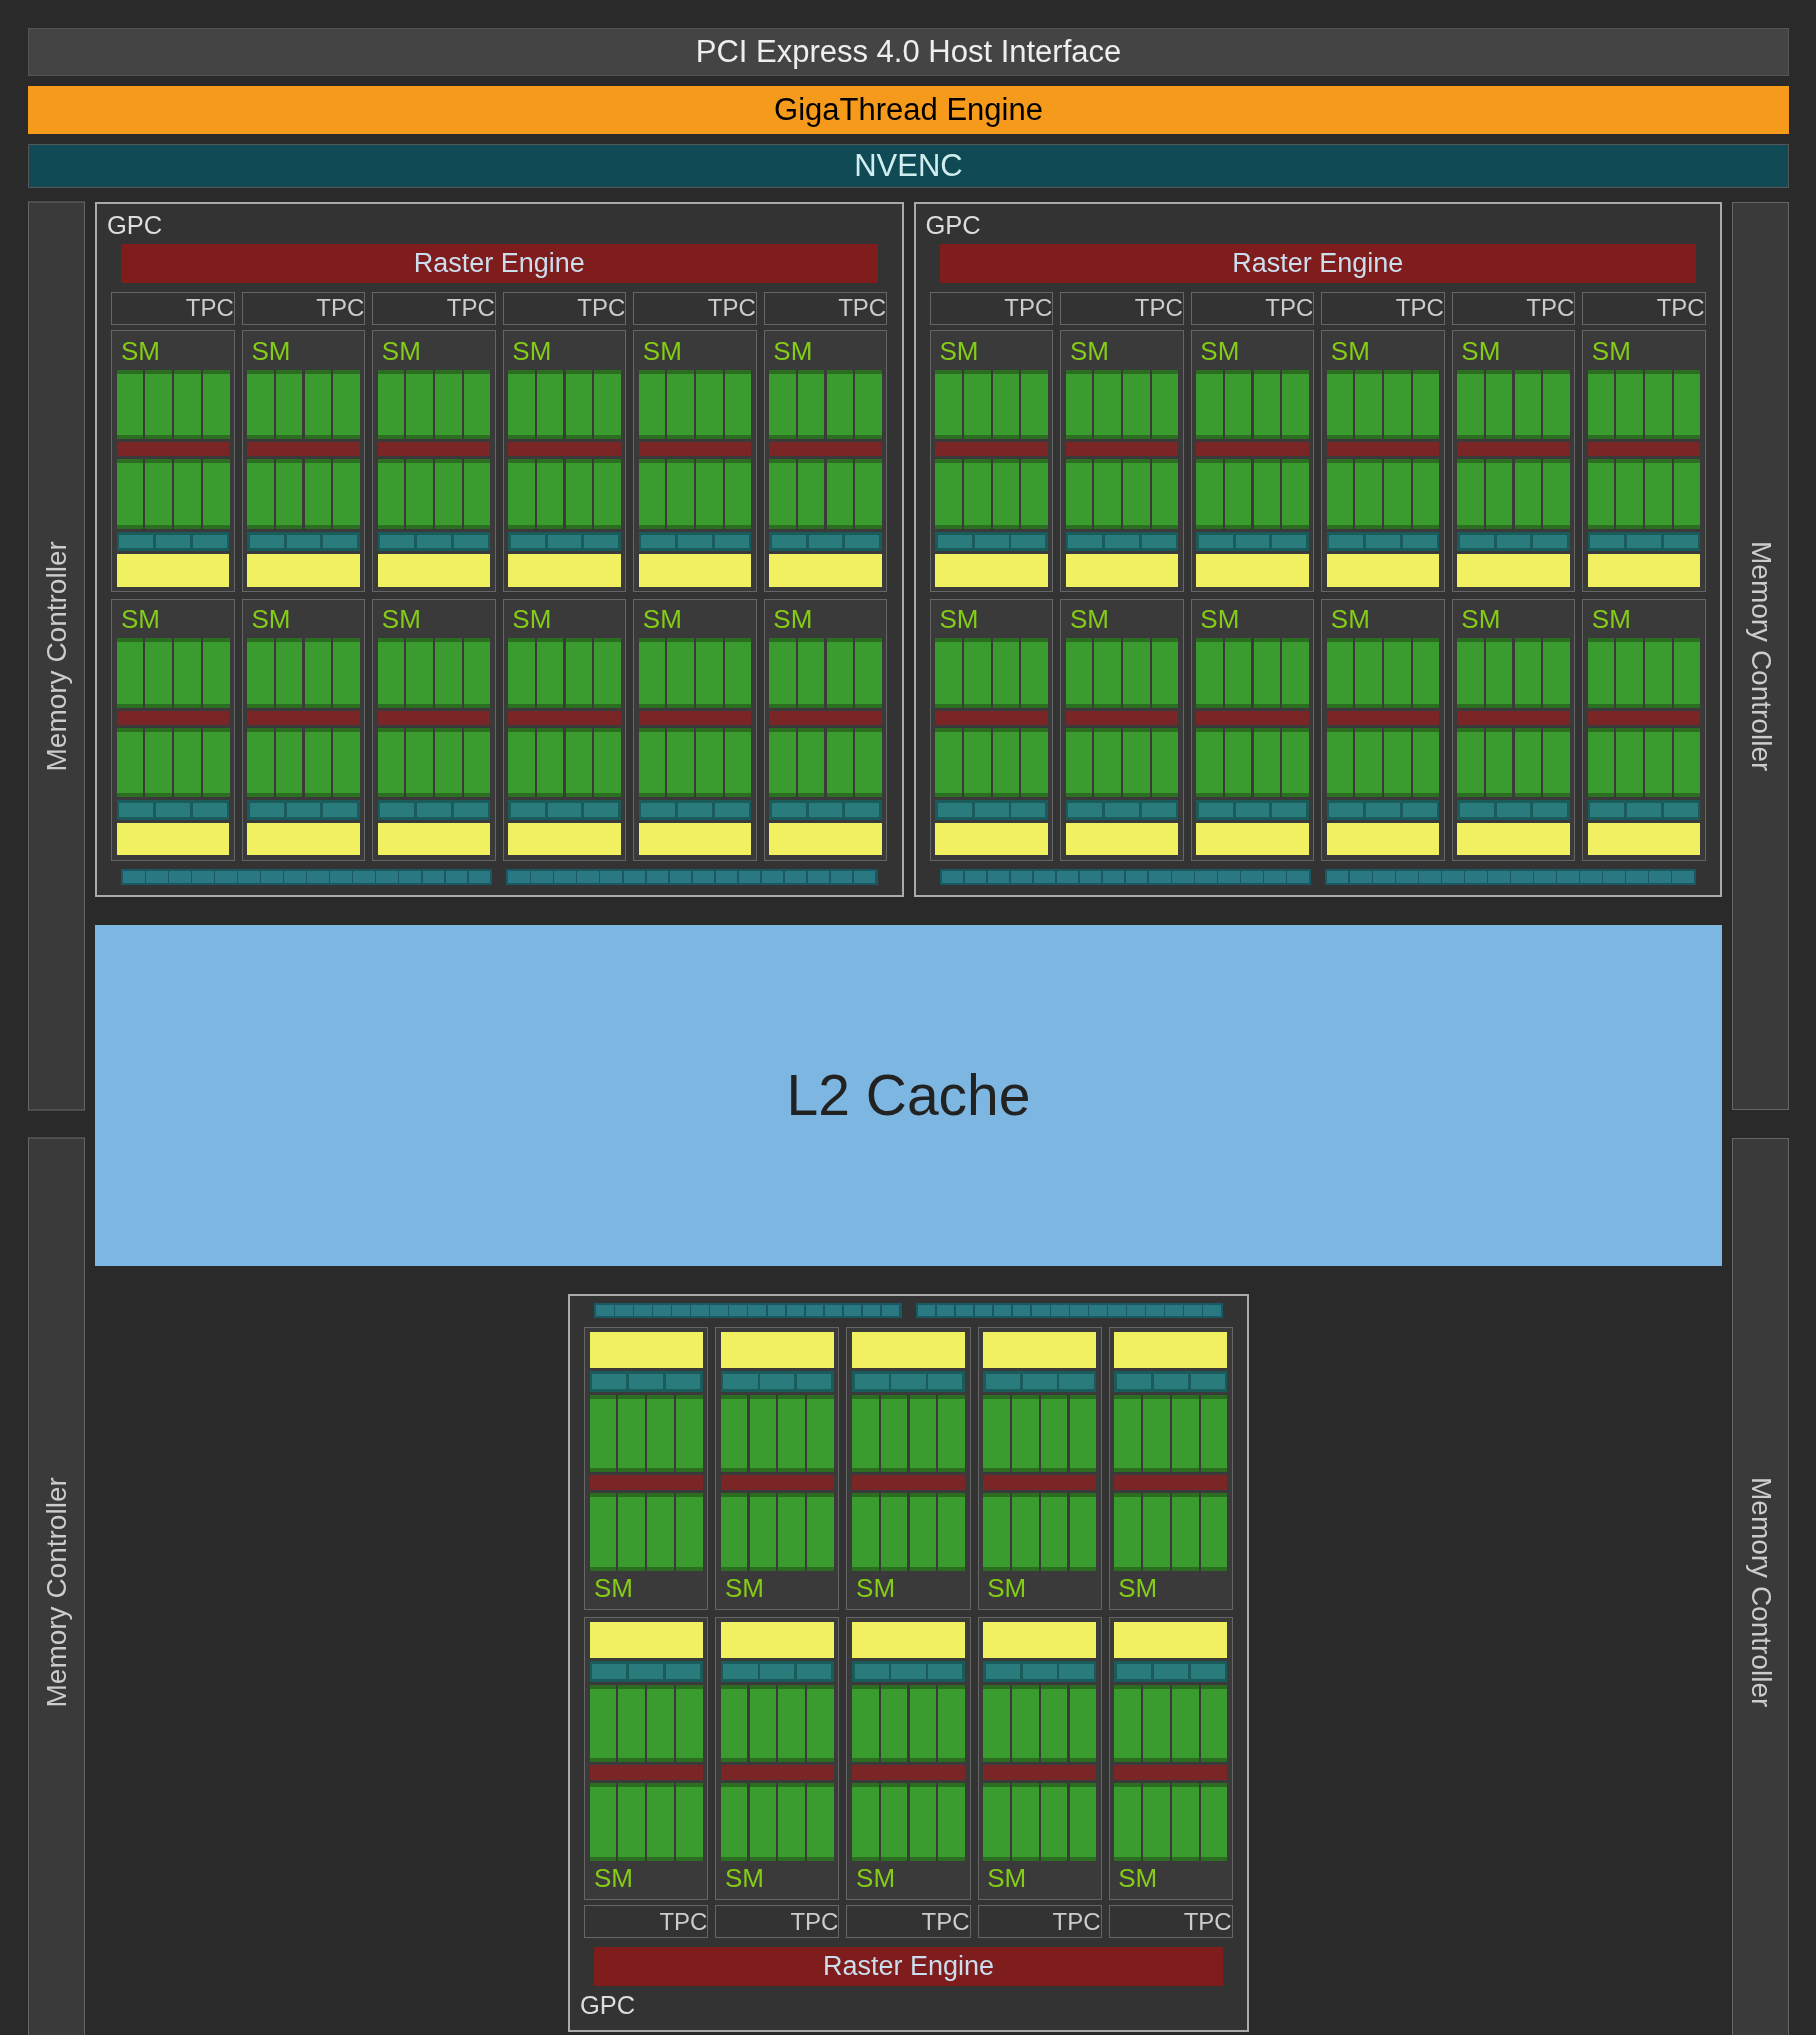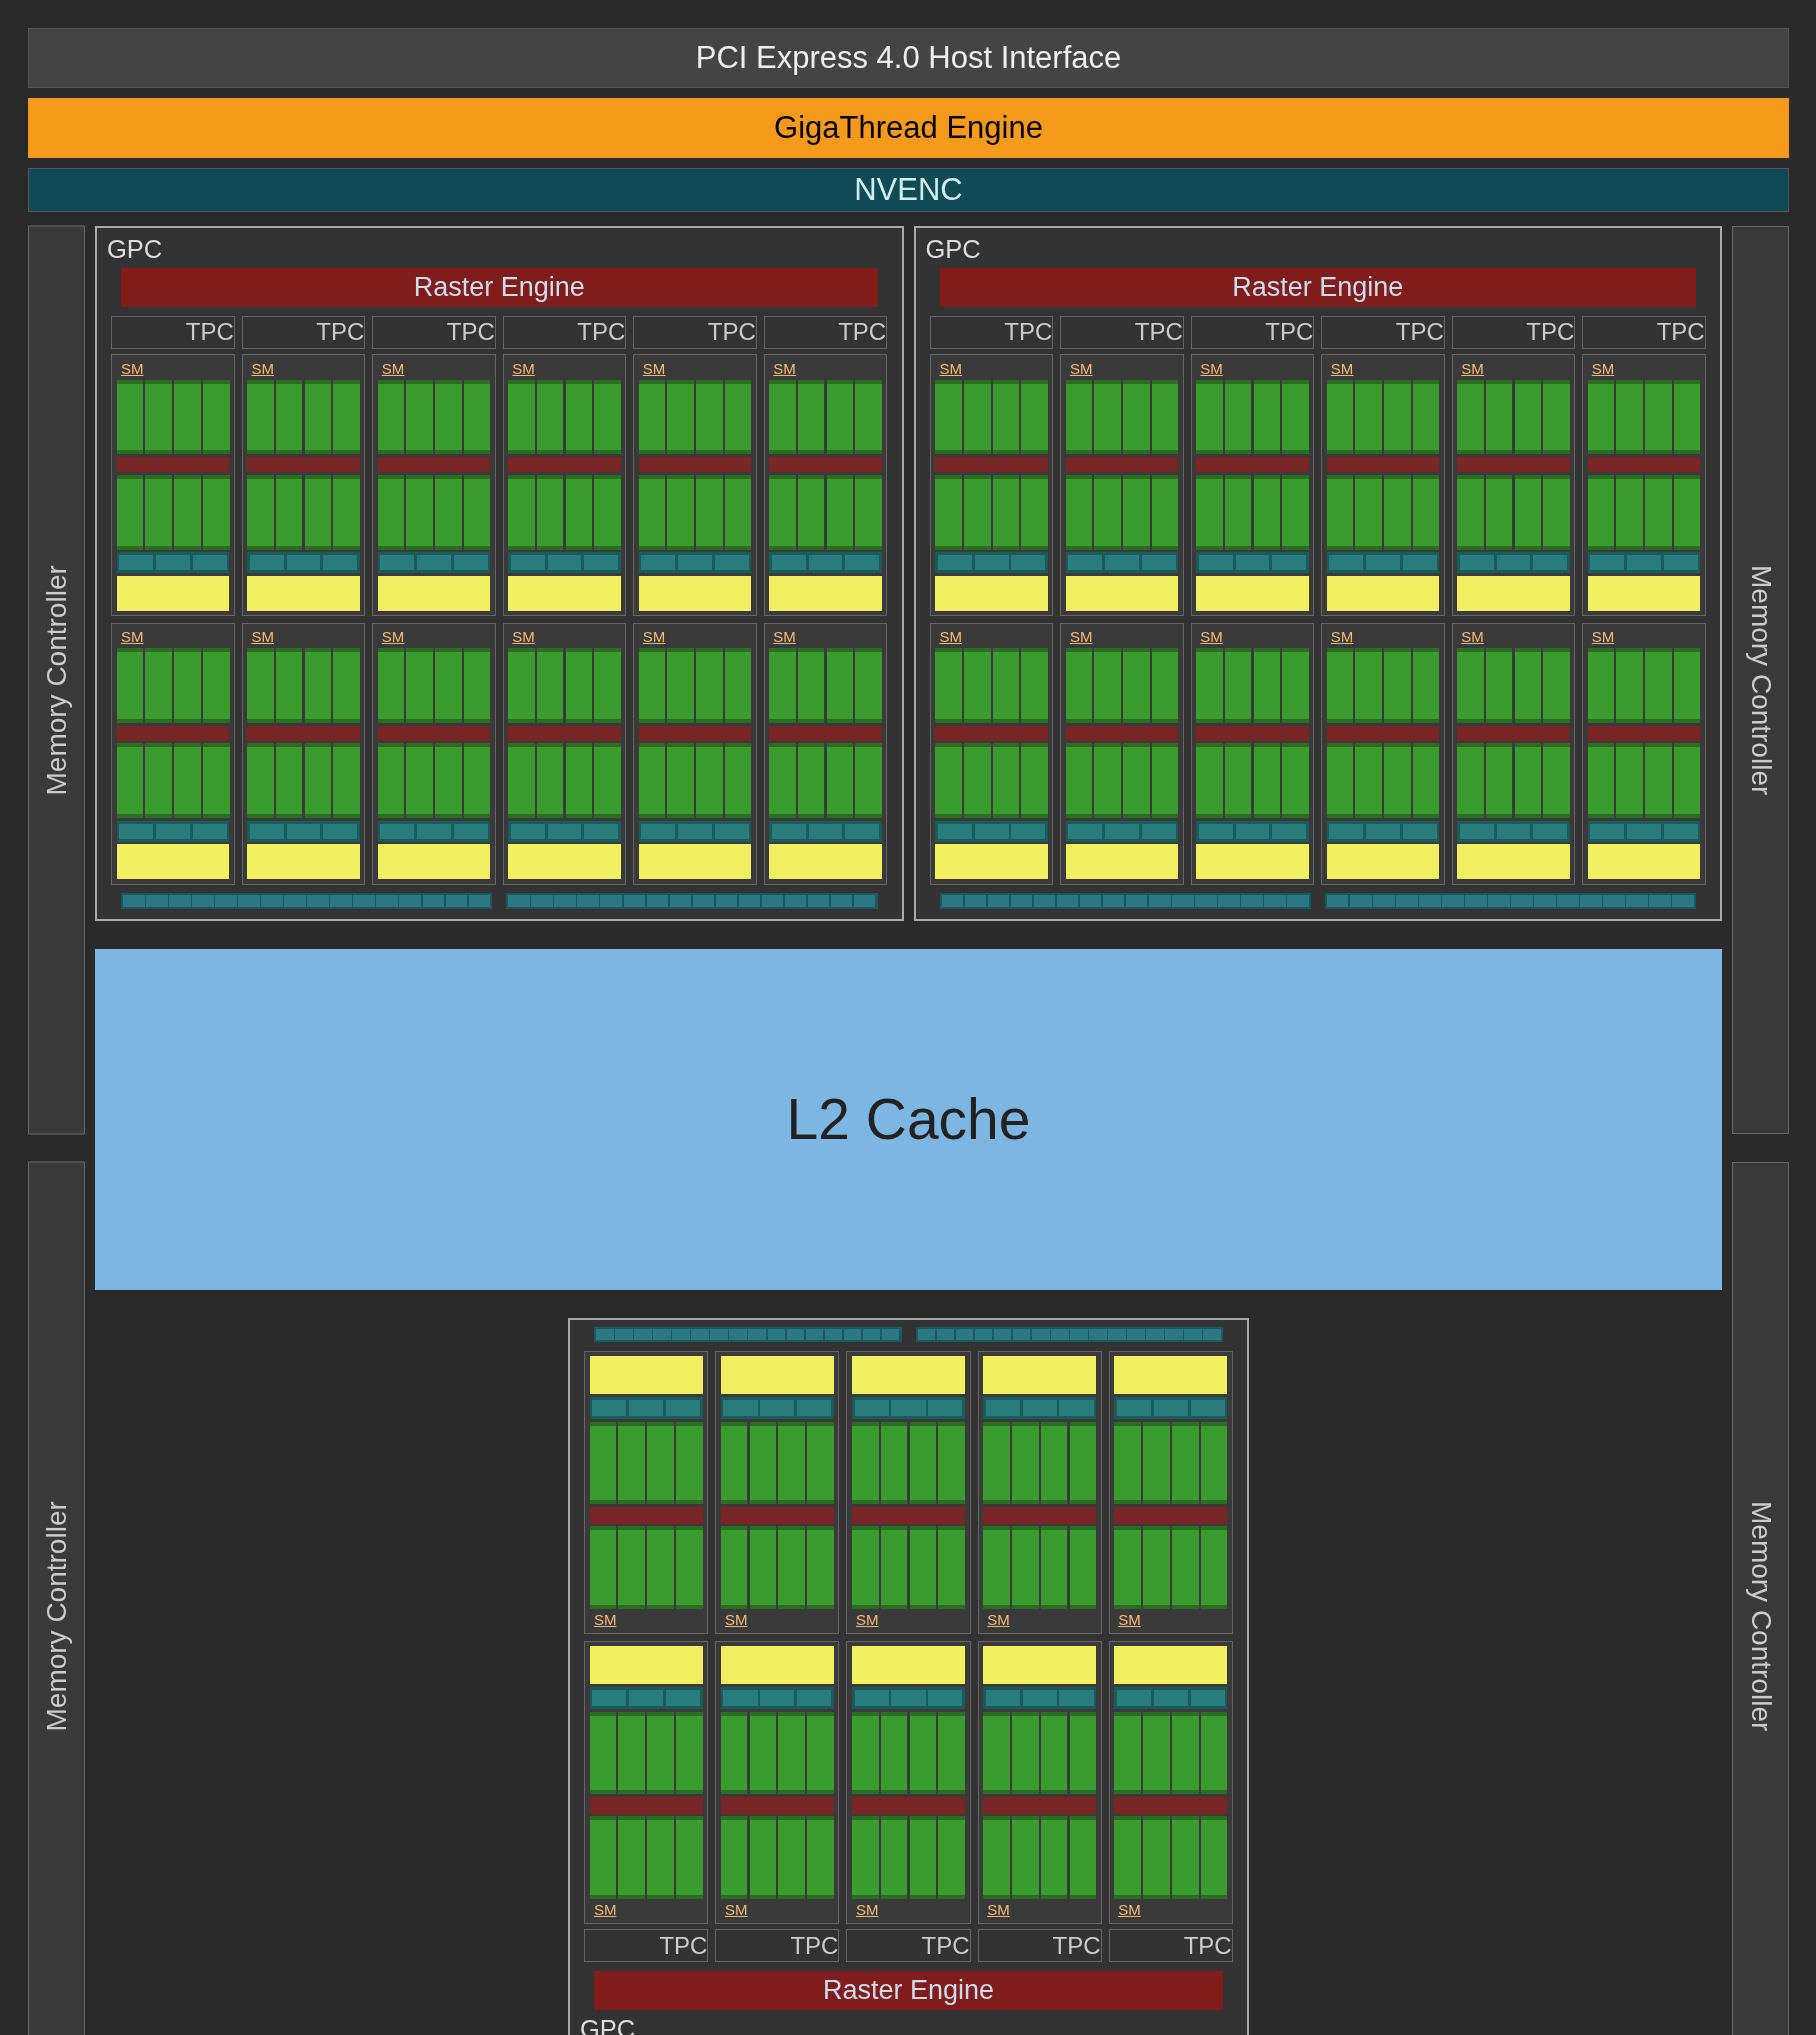--- a/index.html
+++ b/index.html
@@ -15,21 +15,21 @@
     width: 1817px;
     height: 2035px;
     background: #2a2a2a;
     padding: 28px;
     position: relative;
   }
   .bar {
     border: 1.4px solid #555;
     text-align: center;
     font-size: 31px;
-    padding: 11px 0;
+    padding: 5px 0;
     margin-bottom: 10px;
   }
   .pci { background: #444; color: #eee; }
   .giga { background: #f59a1a; color: #000; border-color: #f59a1a; }
   .row2 { display: flex; gap: 10px; margin-bottom: 14px; }
   .ofa, .nvenc, .nvdec {
     background: #0f4a55;
     color: #d0eef0;
     border: 1.4px solid #555;
     text-align: center;
@@ -118,25 +118,24 @@
   .sm-grid.c6 { grid-template-columns: repeat(6,1fr); grid-template-rows: 1fr 1fr; }
   .sm-grid.c5 { grid-template-columns: repeat(5,1fr); grid-template-rows: 1fr 1fr; }
   .sm {
     border: 1.4px solid #666;
     background: #3a3a3a;
     display: flex;
     flex-direction: column;
     padding: 4.3px;
   }
   .sm-label {
-    font-size: 15px;
-    color: #fdba74;
+    font-size: 26px;
+    color: #84cc16;
     padding-left: 4.3px;
     margin-bottom: 2.8px;
-    text-decoration: underline;
   }
   .sm-label.bottom { margin-top: 2.8px; margin-bottom: 0; }
   .cores {
     flex: 1;
     display: flex;
     flex-direction: column;
     gap: 2.8px;
   }
   .core-row {
     flex: 3;

